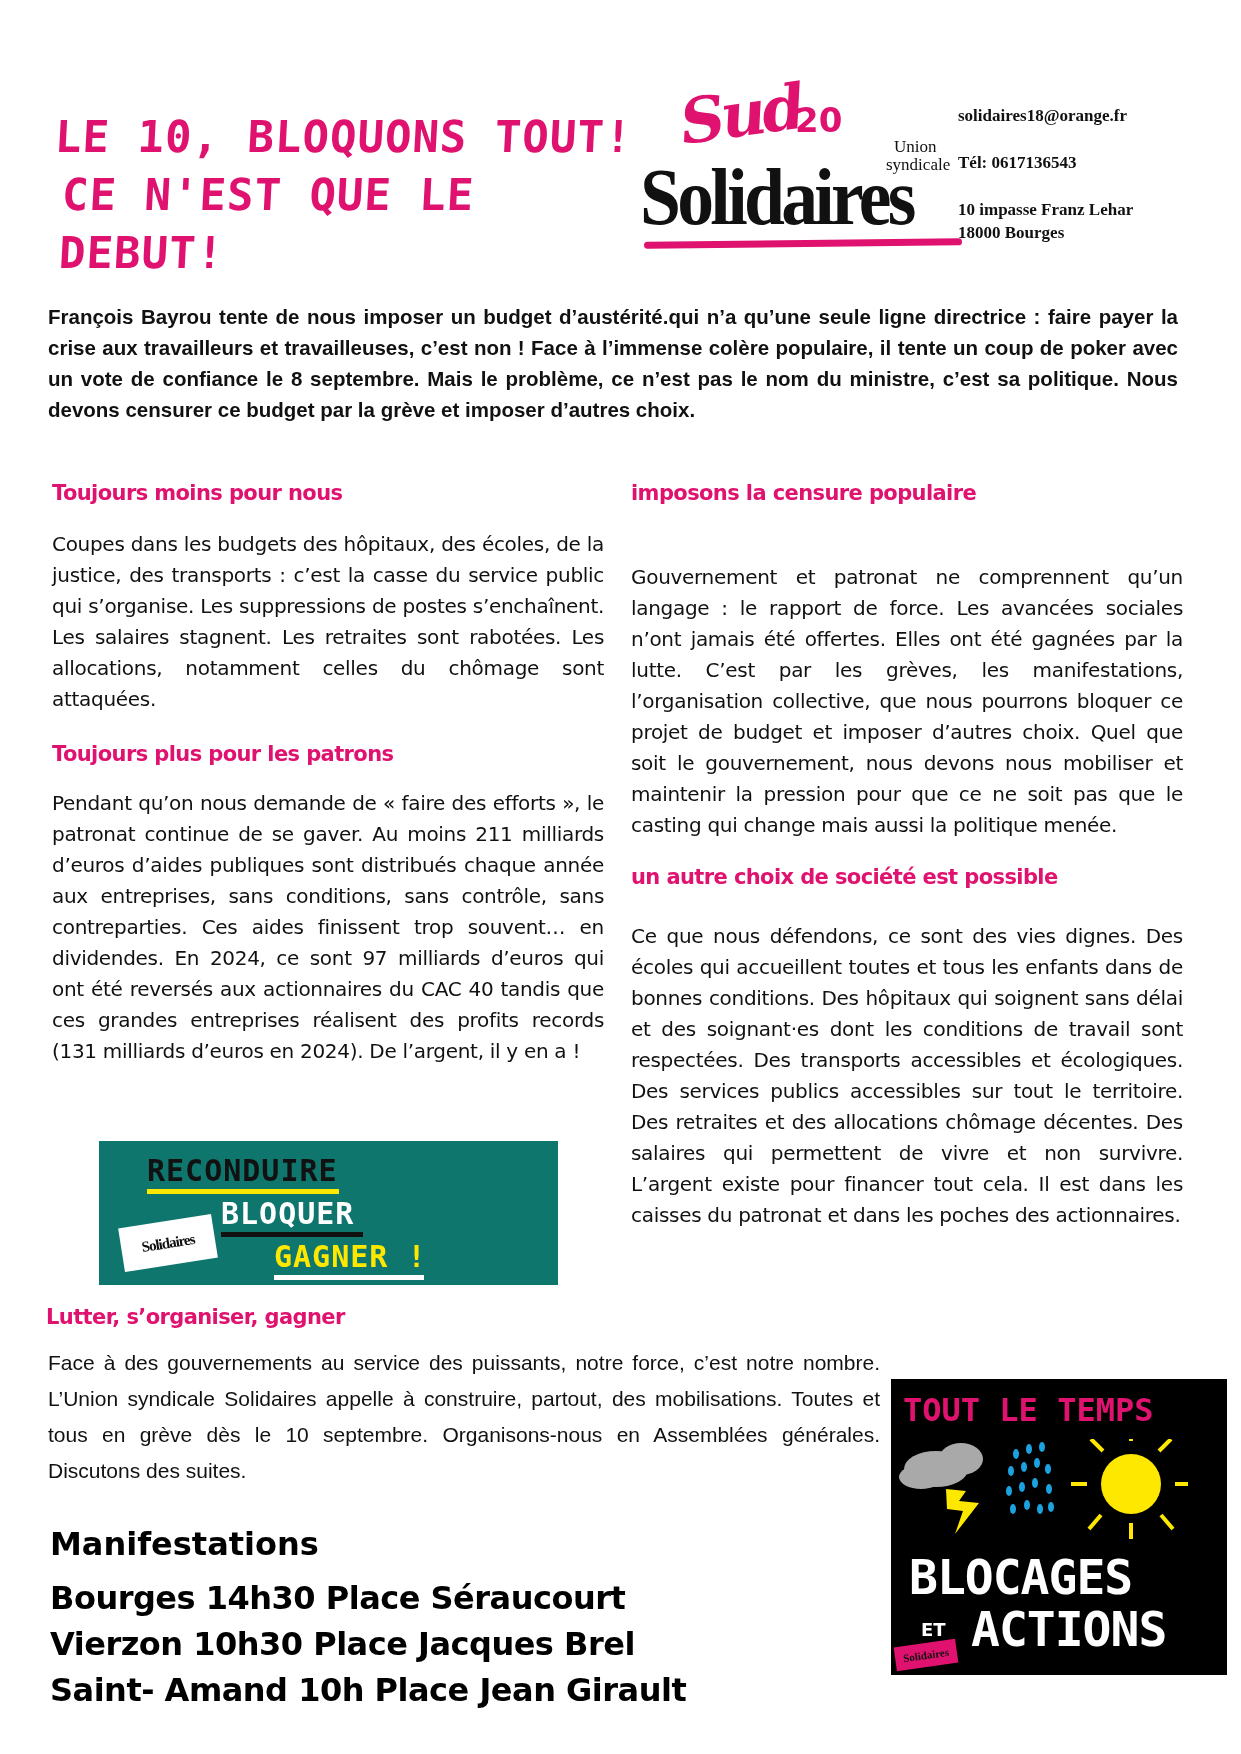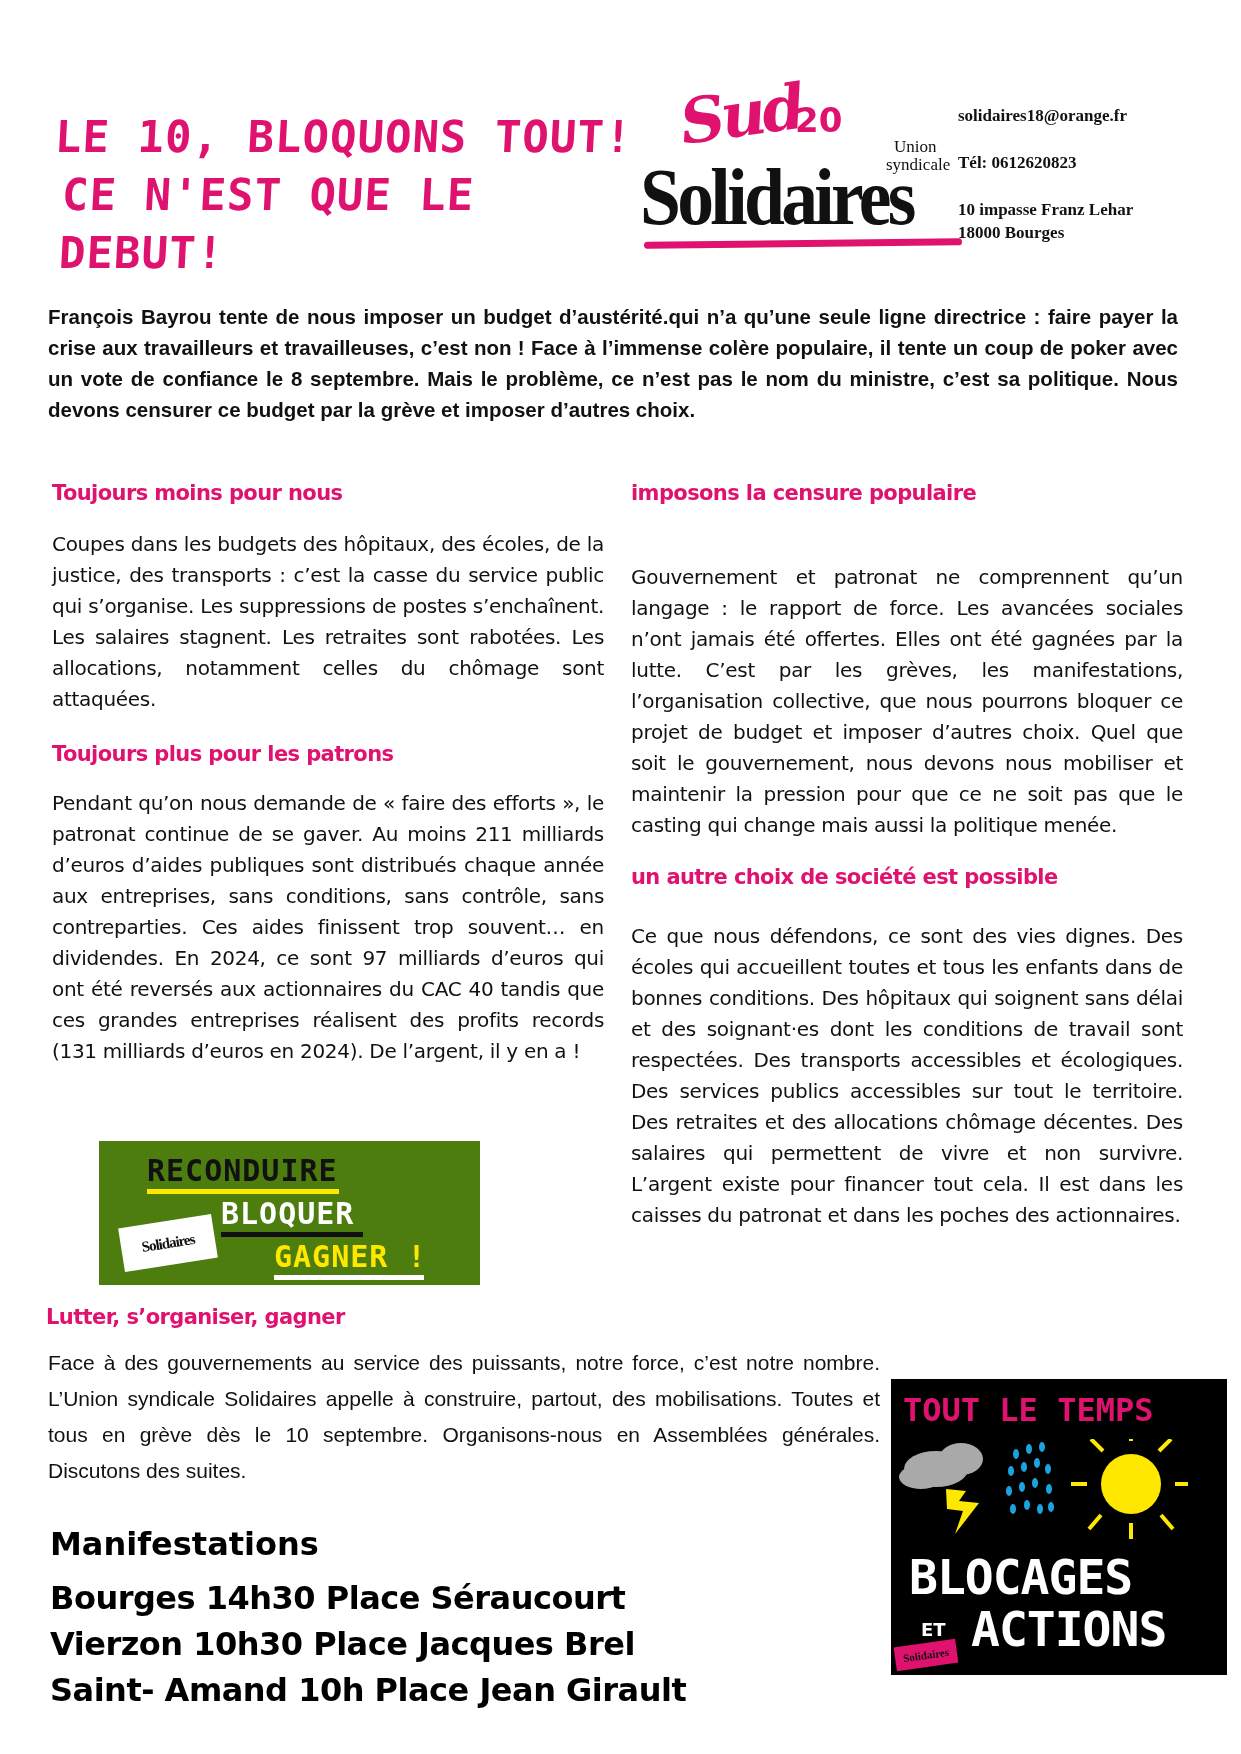--- a/index.html
+++ b/index.html
@@ -75,22 +75,22 @@
     #h4 { left: 631px; top: 865px; }
     #b4 { left: 631px; top: 921px; width: 552px; }
     #h5 { left: 46px; top: 1305px; }
     #b5 {
       left: 48px; top: 1345px; width: 832px; font-family: "Liberation Sans", sans-serif;
       font-size: 21px; line-height: 36px; letter-spacing: 0;
     }
 
     
     .banner {
-      position: absolute; left: 99px; top: 1141px; width: 381px; height: 144px;
-      background: #4d7c0f; overflow: hidden;
+      position: absolute; left: 99px; top: 1141px; width: 459px; height: 144px;
+      background: #0f766e; overflow: hidden;
     }
     .banner .w {
       position: absolute; font-family: "DejaVu Sans Mono", monospace; font-weight: bold;
       font-size: 30px; letter-spacing: 1px;
     }
     .banner .w1 { left: 48px; top: 12px; color: #111; }
     .banner .u1 { position: absolute; left: 48px; top: 48px; width: 192px; height: 5px; background: #ffe800; }
     .banner .w2 { left: 122px; top: 55px; color: #ffffff; }
     .banner .u2 { position: absolute; left: 122px; top: 91px; width: 142px; height: 5px; background: #111; }
     .banner .w3 { left: 175px; top: 98px; color: #ffe800; }
@@ -153,21 +153,21 @@
   <div class="union">
     <div class="u1">Union</div>
     <div>syndicale</div>
   </div>
   <div class="solid">Solidaires</div>
   <div class="swoosh"></div>
 </div>
 
 <div class="contact">
   <div class="c-email">solidaires18@orange.fr</div>
-  <div class="c-tel">Tél: 0612620823</div>
+  <div class="c-tel">Tél: 0617136543</div>
   <div>10 impasse Franz Lehar</div>
   <div>18000 Bourges</div>
 </div>
 
 <p class="intro">François Bayrou tente de nous imposer un budget d’austérité.qui n’a qu’une seule ligne directrice : faire payer la crise aux travailleurs et travailleuses, c’est non ! Face à l’immense colère populaire, il tente un coup de poker avec un vote de confiance le 8 septembre. Mais le problème, ce n’est pas le nom du ministre, c’est sa politique. Nous devons censurer ce budget par la grève et imposer d’autres choix.</p>
 
 <h2 class="sec-h" id="h1">Toujours moins pour nous</h2>
 <p class="sec-body" id="b1">Coupes dans les budgets des hôpitaux, des écoles, de la justice, des transports : c’est la casse du service public qui s’organise. Les suppressions de postes s’enchaînent. Les salaires stagnent. Les retraites sont rabotées. Les allocations, notamment celles du chômage sont attaquées.</p>
 
 <h2 class="sec-h" id="h2">Toujours plus pour les patrons</h2>

